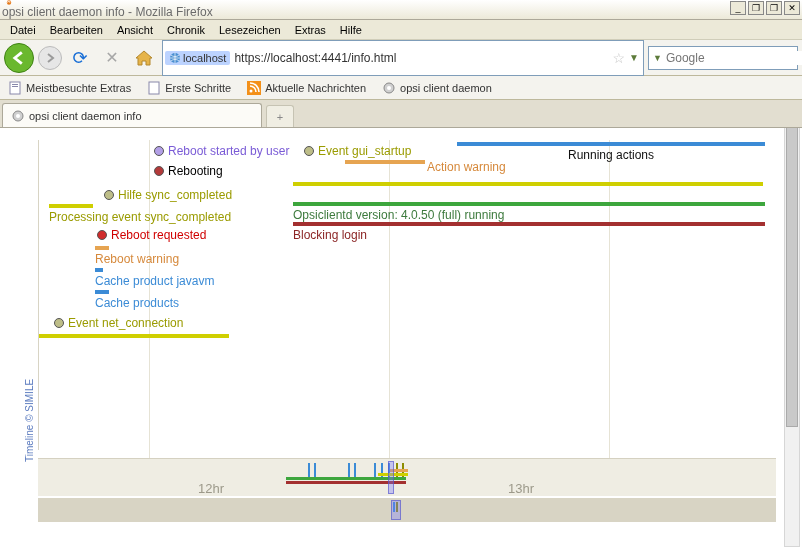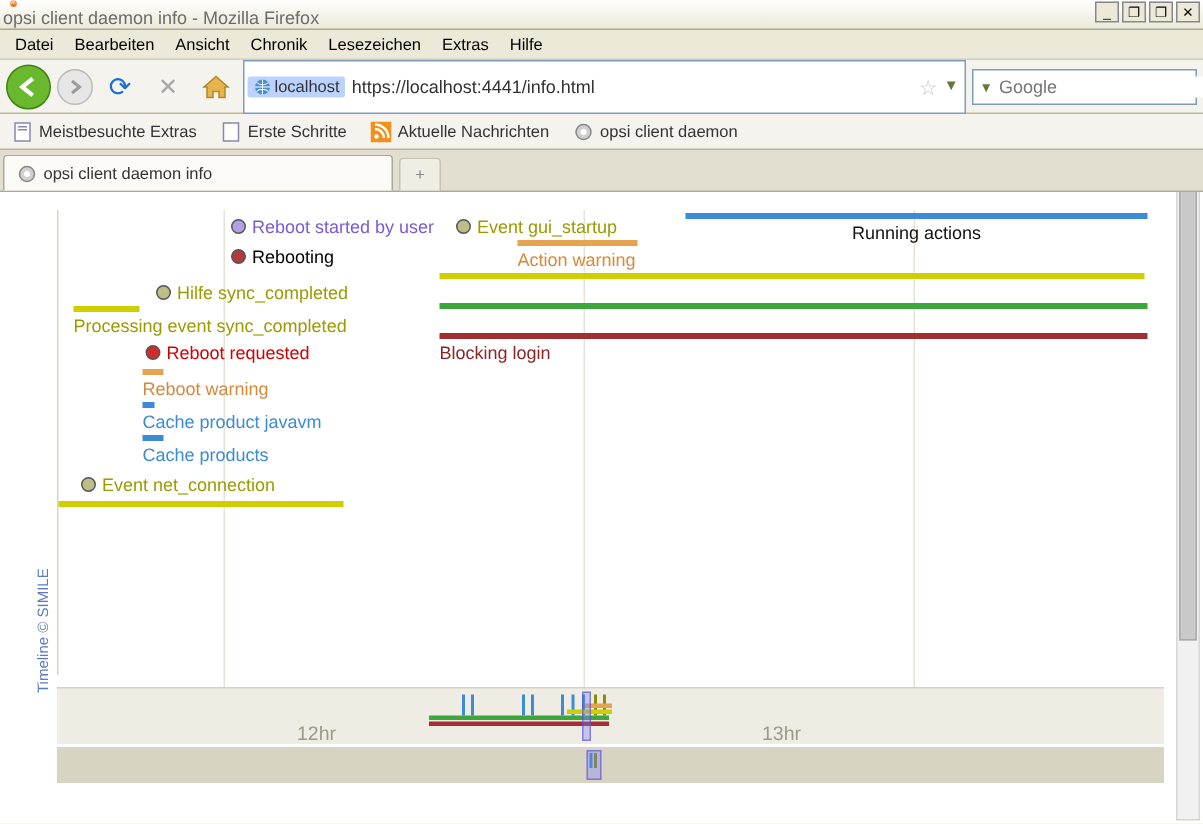--- a/index.html
+++ b/index.html
@@ -242,35 +242,36 @@
         <span class="lbl">Event net_connection</span>
       </div>
     <div class="event col-olive" style="left:0px;top:194px;flex-direction:column;align-items:flex-start;gap:2px">
         <div class="event-bar" style="width:190px"></div>
       </div>
 
     <div class="event col-olive" style="left:265px;top:4px">
         <span class="event-dot"></span>
         <span class="lbl">Event gui_startup</span>
       </div>
-    <div class="event col-orange" style="left:306px;top:20px;flex-direction:column;align-items:flex-start;gap:2px">
+    <div class="event col-orange" style="left:306px;top:20px;flex-direction:row;align-items:flex-start;gap:2px">
         <div class="event-bar" style="width:80px"></div>
         <span class="lbl">Action warning</span>
       </div>
     <div class="event col-olive" style="left:254px;top:42px;flex-direction:column;align-items:flex-start;gap:2px">
         <div class="event-bar" style="width:470px"></div>
       </div>
 
     <div class="event col-black" style="left:418px;top:2px;flex-direction:column;align-items:center;gap:2px">
         <div class="event-bar" style="width:308px;background:#3b8bd6;height:4px"></div>
         <span class="lbl">Running actions</span>
       </div>
 
     <div class="event col-green" style="left:254px;top:62px;flex-direction:column;align-items:flex-start;gap:2px">
         <div class="event-bar" style="width:472px"></div>
+        <span class="lbl" style="color:#3d7a3d">Opsiclientd version: 4.0.50 (full) running</span>
       </div>
 
     <div class="event col-maroon" style="left:254px;top:82px;flex-direction:column;align-items:flex-start;gap:2px">
         <div class="event-bar" style="width:472px"></div>
         <span class="lbl">Blocking login</span>
       </div>
   </div>
 
   <div class="overview">
     <div class="band1">

